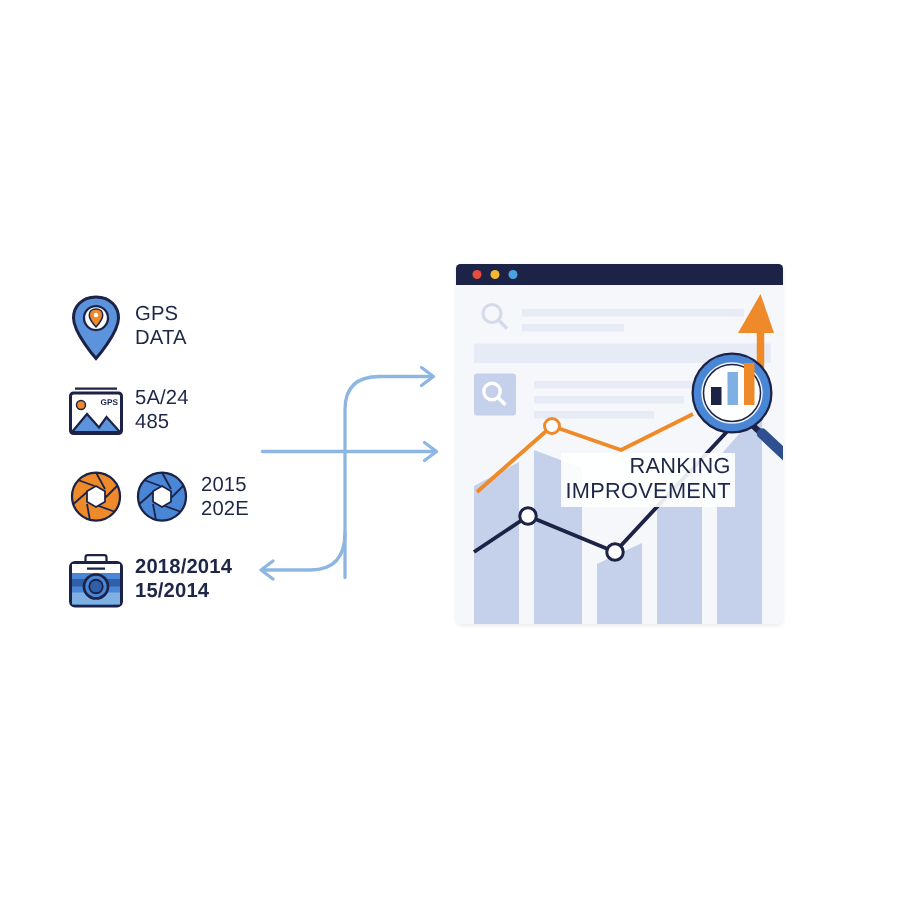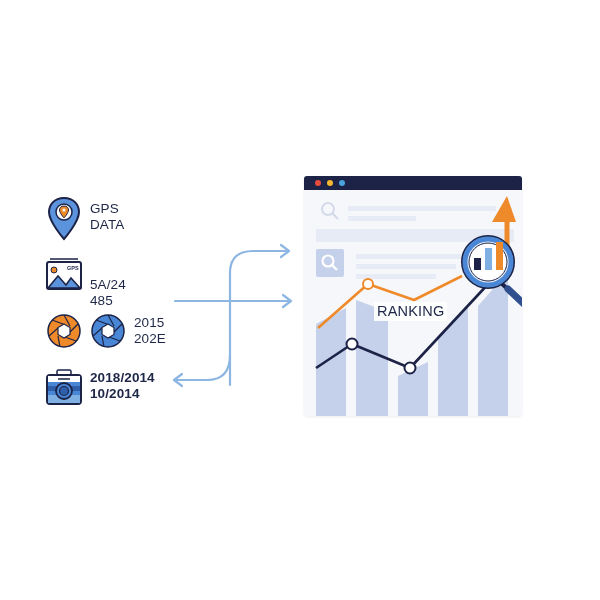--- a/index.html
+++ b/index.html
@@ -34,21 +34,21 @@
 
 <div class="icon" style="left:45px;top:257px;width:38px;height:34px;">
   <svg width="38" height="34" viewBox="0 0 38 34">
     <rect x="2" y="5" width="34" height="27" rx="2" fill="#ffffff" stroke="#1c2346" stroke-width="2"></rect>
     <line x1="5" y1="2" x2="33" y2="2" stroke="#1c2346" stroke-width="1.5"></line>
     <circle cx="9" cy="13" r="3" fill="#ef8a2a" stroke="#1c2346" stroke-width="1"></circle>
     <path d="M3 31 L13 19 L21 28 L26 21 L35 31 Z" fill="#5b93dc" stroke="#1c2346" stroke-width="1.5"></path>
     <text x="22" y="13" font-size="5.5" font-family="Liberation Sans, sans-serif" font-weight="bold" fill="#1c2346">GPS</text>
   </svg>
 </div>
-<div class="abs label" style="left:90px;top:257px;margin-top:20px;">
+<div class="abs label" style="left:90px;top:257px;">
   <div>5A/24</div>
   <div>485</div>
 </div>
 
 <div class="icon" style="left:46px;top:313px;width:36px;height:36px;">
   <svg width="36" height="36" viewBox="0 0 36 36">
     <circle cx="18" cy="18" r="16" fill="#ef8a2a" stroke="#1c2346" stroke-width="1.5"></circle>
     <g stroke="#1c2346" stroke-width="1.2" fill="none">
       <line x1="18" y1="2" x2="24" y2="13"></line>
         <line x1="32" y1="11" x2="24" y2="19"></line>
@@ -86,21 +86,21 @@
     <rect x="3" y="8" width="32" height="6" fill="#ffffff"></rect>
     <line x1="13" y1="11" x2="25" y2="11" stroke="#1c2346" stroke-width="1.5"></line>
     <rect x="3" y="18" width="32" height="5" fill="#2f5fa8"></rect>
     <rect x="3" y="27" width="32" height="8" fill="#7fb0e4"></rect>
     <circle cx="19" cy="23" r="8" fill="#4a86d6" stroke="#1c2346" stroke-width="1.8"></circle>
     <circle cx="19" cy="23" r="4.5" fill="#2f5fa8" stroke="#1c2346" stroke-width="1.2"></circle>
   </svg>
 </div>
 <div class="abs label" style="left:90px;top:370px;font-weight:bold;">
   <div>2018/2014</div>
-  <div>10/2014</div>
+  <div>15/2014</div>
 </div>
 
 <div class="icon" style="left:165px;top:235px;width:135px;height:160px;">
   <svg width="135" height="160" viewBox="0 0 135 160" fill="none" stroke="#8db6e3" stroke-width="2.2" stroke-linecap="round" stroke-linejoin="round">
 
     <path d="M65 150 L65 38 Q65 16 88 16 L123 16"></path>
     <path d="M116 10 L124 16 L116 22"></path>
 
     <path d="M10 66 L125 66"></path>
     <path d="M118 60 L126 66 L118 72"></path>
@@ -162,13 +162,14 @@
       <circle cx="184" cy="86" r="19" fill="#ffffff" stroke="#1c2346" stroke-width="1"></circle>
       <rect x="170" y="82" width="7" height="12" fill="#1c2346"></rect>
       <rect x="181" y="72" width="7" height="22" fill="#7fb0e4"></rect>
       <rect x="192" y="66" width="7" height="28" fill="#ef8a2a"></rect>
     </g>
   </svg>
 </div>
 
 <div class="chart-label">
   <div>RANKING</div>
+  <div>IMPROVEMENT</div>
 </div>
 
 </body></html>

